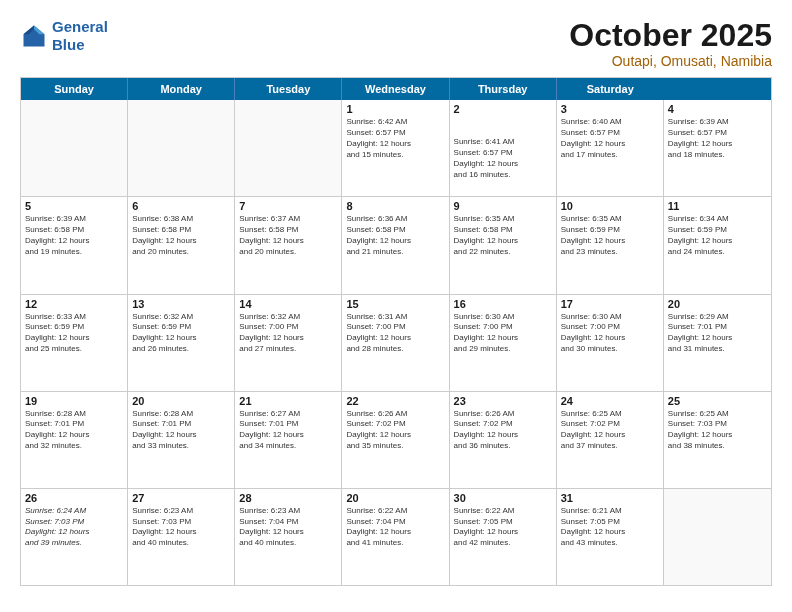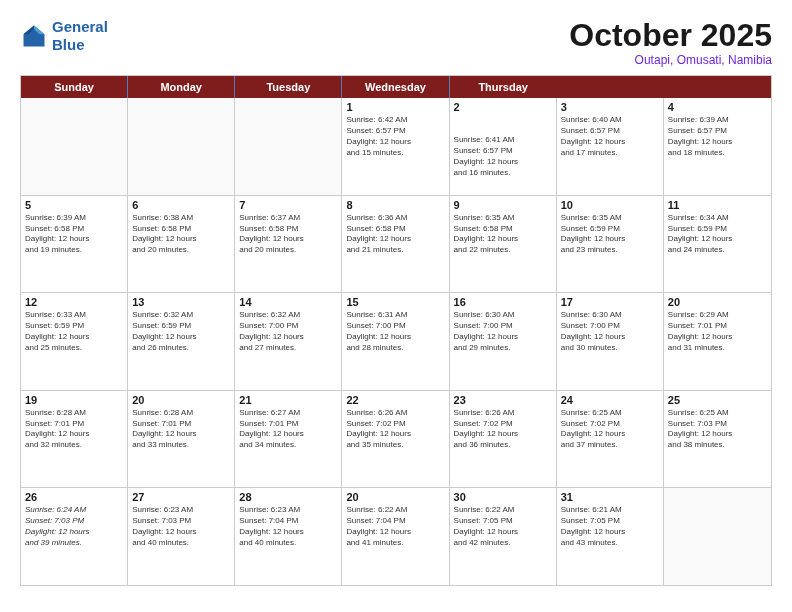--- a/index.html
+++ b/index.html
@@ -42,33 +42,33 @@
     .title-block {
       text-align: right;
     }
     .month-title {
       font-size: 32px;
       font-weight: bold;
       color: #1a1a1a;
       line-height: 1.1;
     }
     .subtitle {
-      font-size: 12px;
-      color: #6d28d9;
+      font-size: 14px;
+      color: #a16207;
     }
     .calendar {
       flex: 1;
       display: flex;
       flex-direction: column;
       border: 1px solid #ccc;
     }
     .cal-header {
       display: grid;
       grid-template-columns: repeat(7, 1fr);
-      background: #7f1d1d;
+      background: #0369a1;
     }
     .cal-header-cell {
       color: #fff;
       font-size: 11px;
       font-weight: bold;
       padding: 5px 4px;
       text-align: center;
       border-right: 1px solid #4a7fc0;
     }
     .cal-header-cell:last-child { border-right: none; }
@@ -129,20 +129,21 @@
     </div>
   </div>
 
   <div class="calendar">
     <div class="cal-header">
       <div class="cal-header-cell">Sunday</div>
       <div class="cal-header-cell">Monday</div>
       <div class="cal-header-cell">Tuesday</div>
       <div class="cal-header-cell">Wednesday</div>
       <div class="cal-header-cell">Thursday</div>
+      <div class="cal-header-cell">Saturday</div>
     </div>
     <div class="cal-body" id="cal-body">
     <div class="cal-row">
           <div class="cal-cell empty"></div>
           <div class="cal-cell empty"></div>
           <div class="cal-cell empty"></div>
           <div class="cal-cell">
             <div class="day-num">1</div>
             <div class="cell-text" style="white-space: pre-line;">Sunrise: 6:42 AM
 Sunset: 6:57 PM

